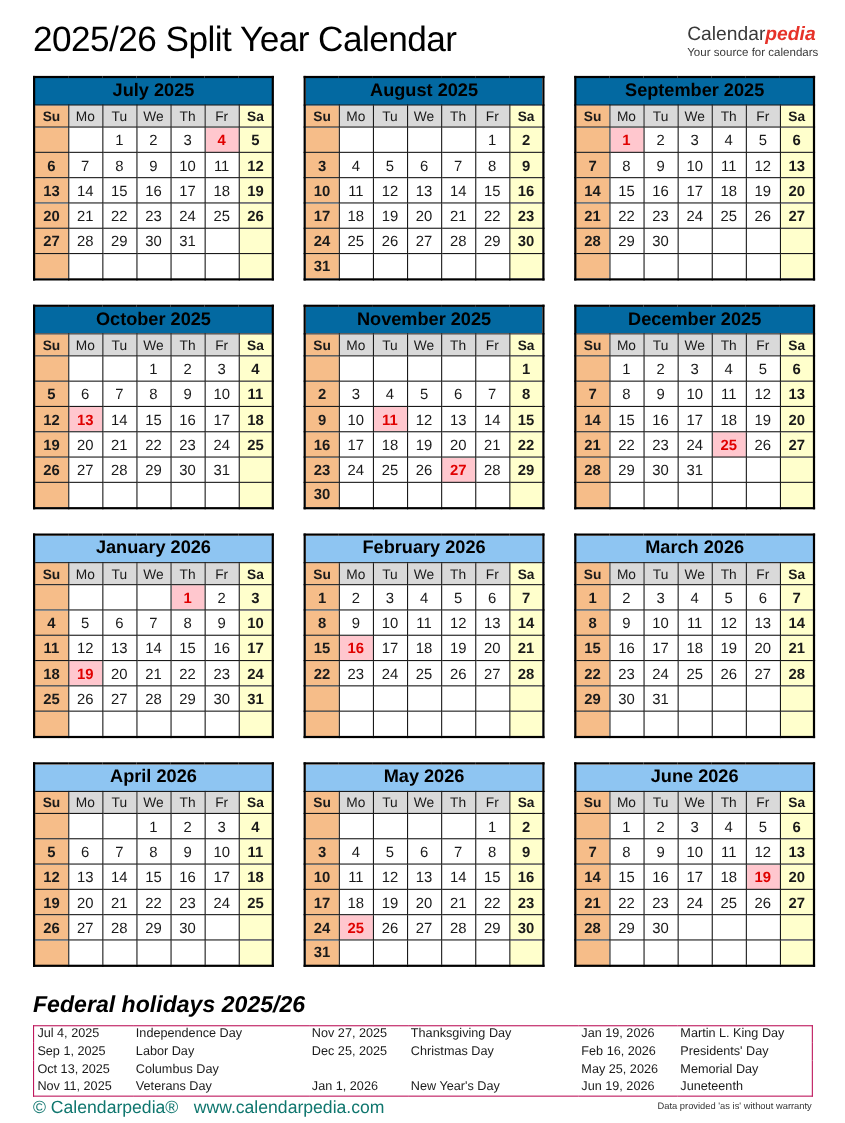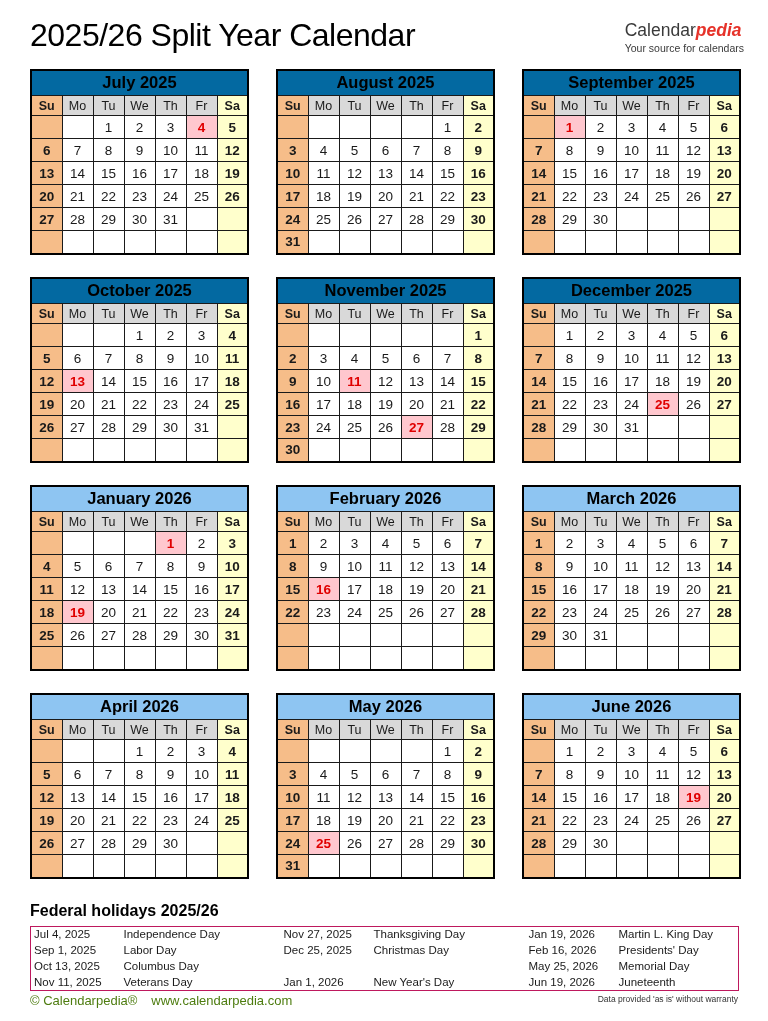--- a/index.html
+++ b/index.html
@@ -49,21 +49,21 @@
   th.dow { background: #d9d9d9; font-size: 12.5px; font-weight: normal; color: #1a1a1a; }
   th.dow.su { background: #f6bd89; font-weight: bold; }
   th.dow.sa { background: #ffffcc; font-weight: bold; margin-top: 29px; }
   tr.week { height: 23px; }
   td.day { font-size: 13.5px; color: #1a1a1a; background: #fff; }
   td.day.su { background: #f6bd89; font-weight: bold; }
   td.day.sa { background: #ffffcc; font-weight: bold; }
   td.day.hol { background: #ffc7ce; color: #e00000; font-weight: bold; }
 
   
-  .fh-title { margin-top: 23px; font-size: 16px; font-weight: bold; }
+  .fh-title { margin-top: 23px; font-size: 21px; font-weight: bold; font-style: italic; }
   table.fh {
     margin-top: 6px;
     width: 708px;
     border-collapse: collapse;
     border: 1px solid #be185d;
     table-layout: fixed;
   }
   table.fh td {
     font-size: 11.5px;
     height: 16px;
@@ -72,21 +72,21 @@
     white-space: nowrap;
     overflow: hidden;
     color: #1a1a1a;
   }
   .cw-d1 { width: 90px; } .cw-n1 { width: 160px; }
   .cw-d2 { width: 90px; } .cw-n2 { width: 155px; }
   .cw-d3 { width: 90px; } .cw-n3 { width: 123px; }
 
   
   .footer { display: flex; justify-content: space-between; align-items: flex-start; margin-top: 2px; width: 708px; }
-  .foot-left { font-size: 13px; color: #4d7c0f; }
+  .foot-left { font-size: 16px; color: #0f766e; }
   .foot-left .site { margin-left: 14px; }
   .disclaimer { font-size: 8.5px; color: #333; padding-top: 1px; }
 </style>
 </head>
 <body>
 
 <div class="page">
 
   <div class="hdr">
     <div class="page-title">2025/26 Split Year Calendar</div>

